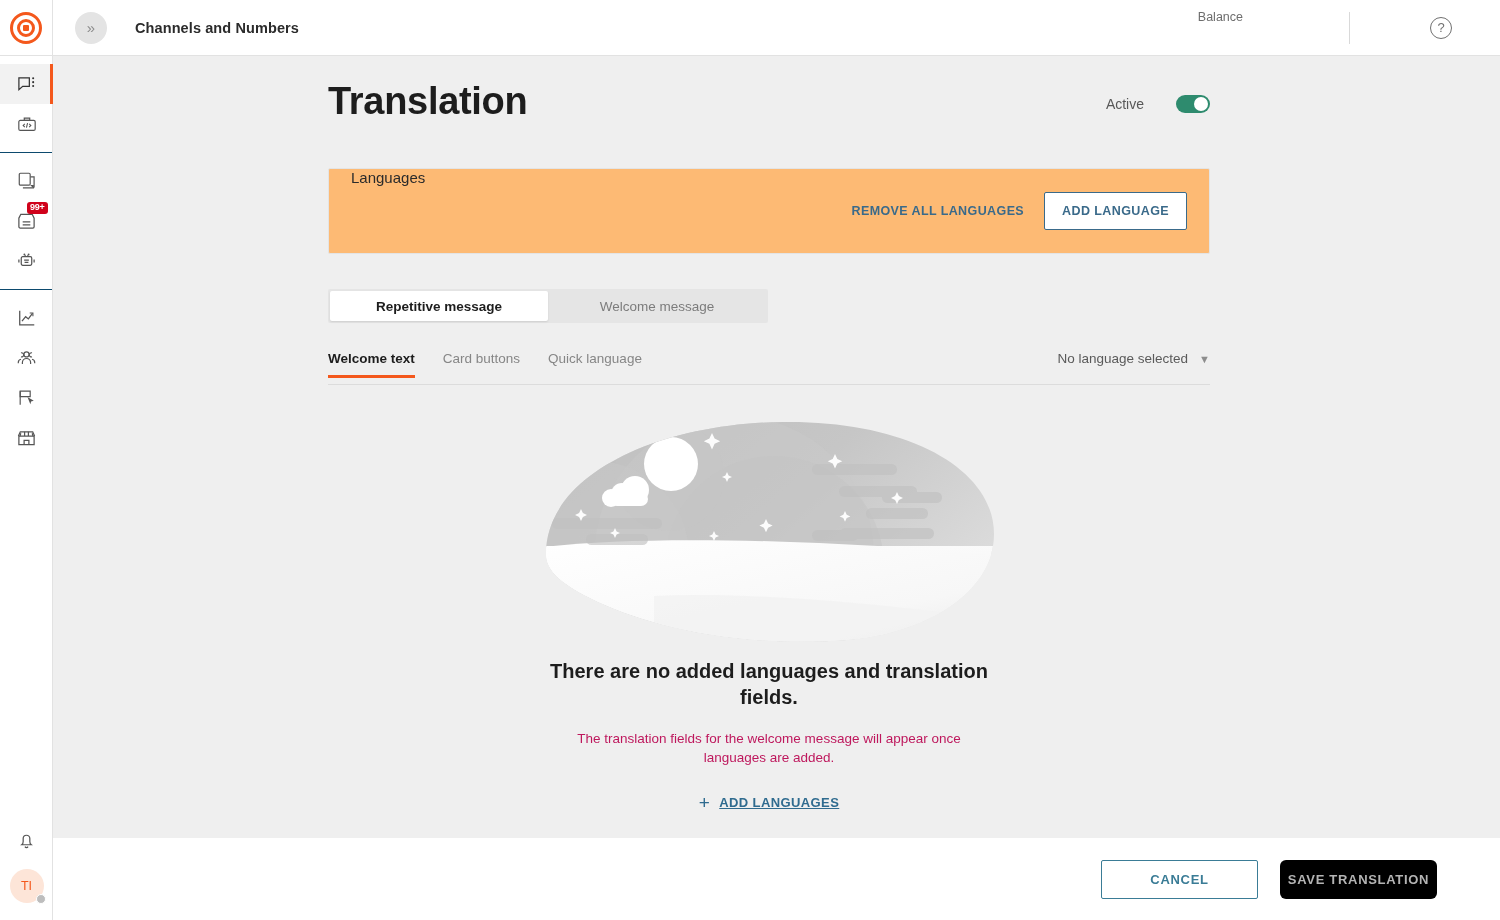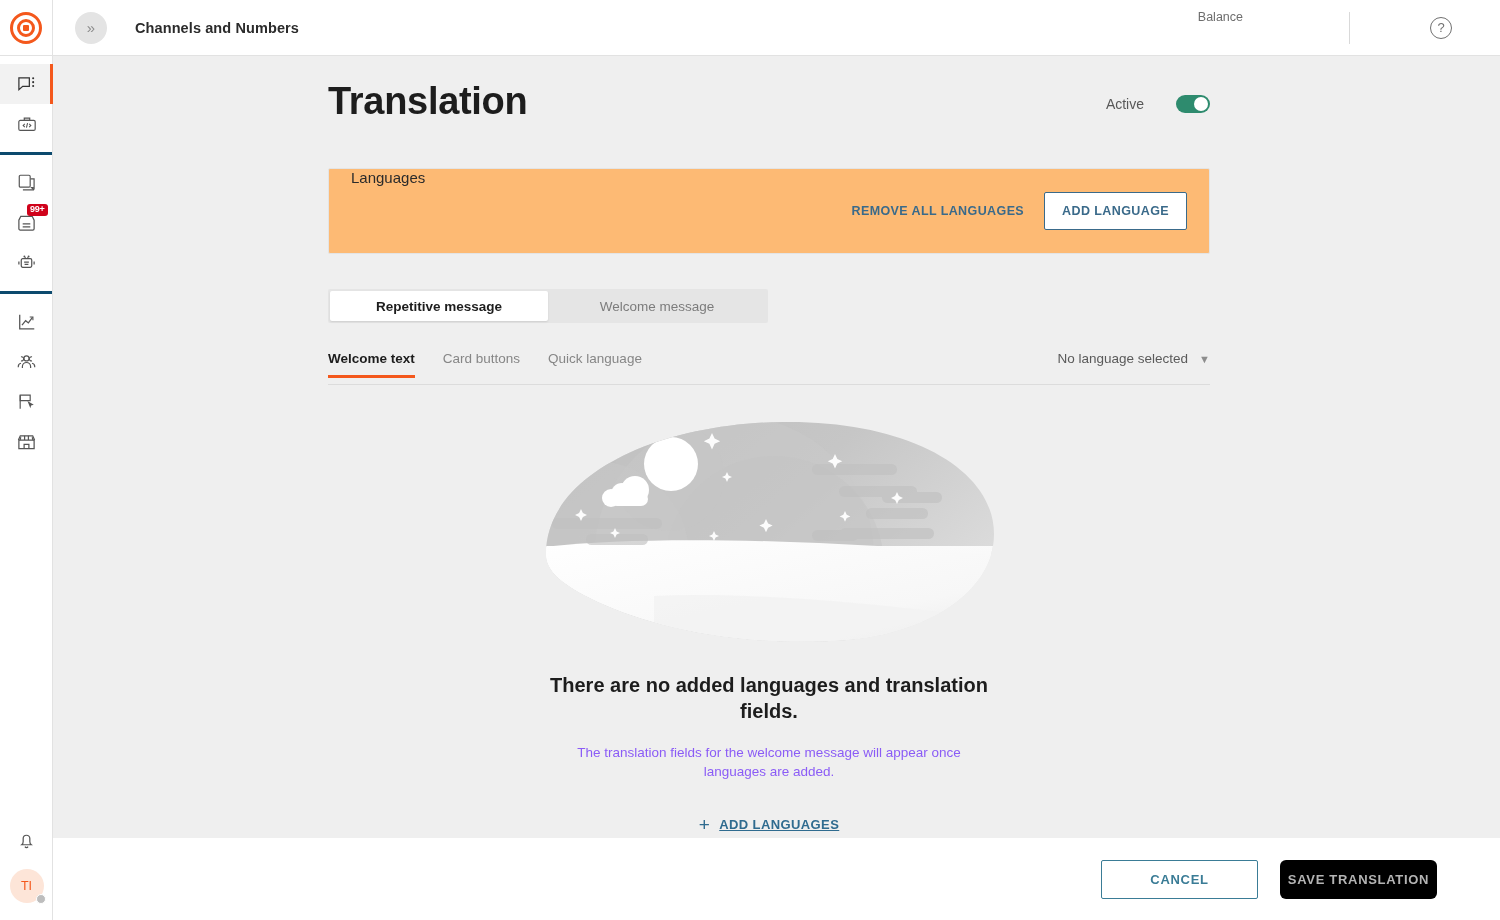--- a/index.html
+++ b/index.html
@@ -50,21 +50,21 @@
     color: #717171; font-size: 13px; display: flex; align-items: center;
     justify-content: center; margin-right: 48px; cursor: pointer;
   }
 
   
   .sidebar {
     position: absolute; top: 56px; left: 0; width: 53px; height: 864px;
     background: #fff; border-right: 1px solid #e2e2e2;
   }
   .nav-group { padding: 8px 0; }
-  .nav-group + .nav-group { border-top: 3px solid #0c4a6e; }
+  .nav-group + .nav-group { border-top: 1px solid #0c4a6e; }
   .nav-item {
     position: relative; width: 53px; height: 40px;
     display: flex; align-items: center; justify-content: center;
     cursor: pointer; color: #3f3f3f;
   }
   .nav-item.active { background: #f2f2f2; }
   .nav-item.active::after {
     content: ""; position: absolute; right: 0; top: 0; width: 3px; height: 40px;
     background: #f4581c;
   }
@@ -158,25 +158,25 @@
   .lang-select {
     margin-left: auto; display: flex; align-items: center; gap: 11px;
     font-size: 13.5px; color: #5a5a5a; cursor: pointer; padding-bottom: 11px;
   }
   .chev { color: #8d8d8d; font-size: 11px; }
 
   
   .empty { position: absolute; top: 350px; left: 275px; width: 882px; text-align: center; }
   .illus { width: 470px; height: 240px; margin: 0 auto; }
   .empty-title {
-    margin: 22px auto 0; width: 450px; font-size: 20px; font-weight: bold;
+    margin: 8px auto 0; width: 450px; font-size: 20px; font-weight: bold;
     color: #1d1d1d; line-height: 1.32;
   }
   .empty-sub {
-    margin: 18px auto 8px; width: 420px; font-size: 13.5px; color: #8b5cf6; line-height: 1.42;
+    margin: 18px auto 0; width: 420px; font-size: 13.5px; color: #be185d; line-height: 1.42;
   }
   .add-langs {
     margin: 26px auto 0; display: inline-flex; align-items: center; gap: 9px;
     color: #2f6b8f; font-size: 13px; font-weight: bold; letter-spacing: .4px;
     cursor: pointer;
   }
   .add-langs .plus { font-size: 19px; font-weight: normal; line-height: 1; }
   .add-langs .txt { text-decoration: underline; }
 
   

